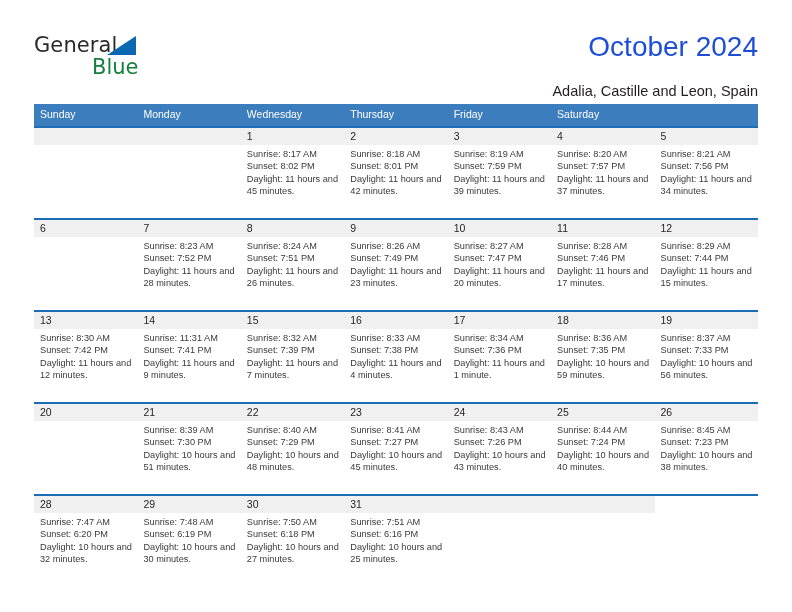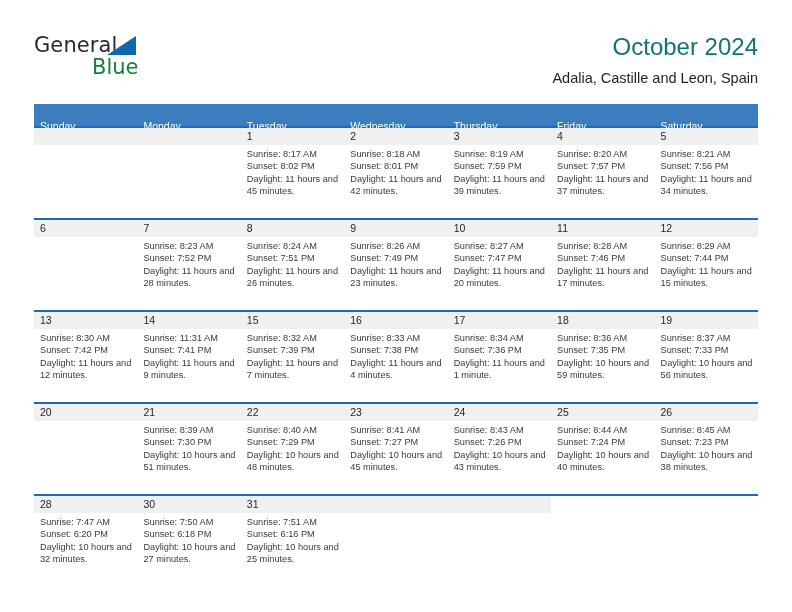--- a/index.html
+++ b/index.html
@@ -67,28 +67,28 @@
     font-weight: 400;
   }
 
   .title-block {
     position: absolute;
     right: 34px;
     top: 32px;
     text-align: right;
   }
   .cal-title {
-    font-size: 24px;
+    font-size: 28px;
     font-weight: 400;
-    color: #0f766e;
+    color: #1d4ed8;
     line-height: 30px;
     white-space: nowrap;
   }
   .cal-subtitle {
-    margin-top: 7px;
+    margin-top: 20px;
     font-size: 14.5px;
     font-weight: 400;
     color: #231f20;
     line-height: 18px;
     white-space: nowrap;
   }
 
   
   .calendar {
     position: absolute;
@@ -100,21 +100,21 @@
   .weekday-row {
     display: flex;
     width: 724px;
     height: 22px;
     background: #3b7dbd;
   }
   .weekday {
     flex: 0 0 103.43px;
     width: 103.43px;
     box-sizing: border-box;
-    padding: 16px 0 0 6px;
+    padding: 4px 0 0 6px;
     color: #ffffff;
     font-size: 10.5px;
     line-height: 13px;
     white-space: nowrap;
   }
 
   .week-row {
     display: flex;
     width: 724px;
     height: 90px;
@@ -168,21 +168,20 @@
       <div class="cal-subtitle">Adalia, Castille and Leon, Spain</div>
     </div>
 
   </div>
 
   <div class="calendar">
 
     <div class="weekday-row">
       <div class="weekday">Sunday</div>
       <div class="weekday">Monday</div>
-      <div class="weekday">Tuesday</div>
       <div class="weekday">Wednesday</div>
       <div class="weekday">Thursday</div>
       <div class="weekday">Friday</div>
       <div class="weekday">Saturday</div>
     </div>
 
     <div class="week-row">
       <div class="day-cell">
         <div class="day-num"></div>
         <div class="day-info">
@@ -411,20 +410,28 @@
     <div class="week-row">
       <div class="day-cell">
         <div class="day-num">28</div>
         <div class="day-info">
           <div>Sunrise: 7:47 AM</div>
           <div>Sunset: 6:20 PM</div>
           <div>Daylight: 10 hours and 32 minutes.</div>
         </div>
       </div>
       <div class="day-cell">
+        <div class="day-num">29</div>
+        <div class="day-info">
+          <div>Sunrise: 7:48 AM</div>
+          <div>Sunset: 6:19 PM</div>
+          <div>Daylight: 10 hours and 30 minutes.</div>
+        </div>
+      </div>
+      <div class="day-cell">
         <div class="day-num">30</div>
         <div class="day-info">
           <div>Sunrise: 7:50 AM</div>
           <div>Sunset: 6:18 PM</div>
           <div>Daylight: 10 hours and 27 minutes.</div>
         </div>
       </div>
       <div class="day-cell">
         <div class="day-num">31</div>
         <div class="day-info">

